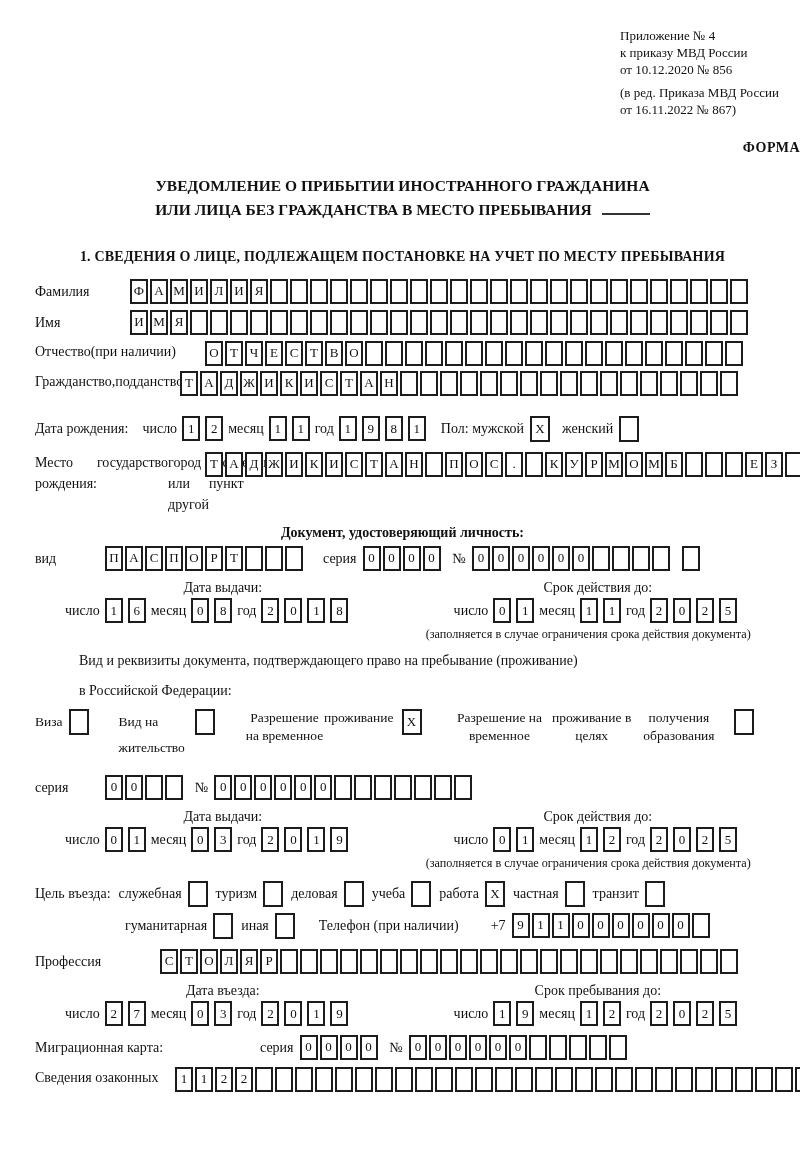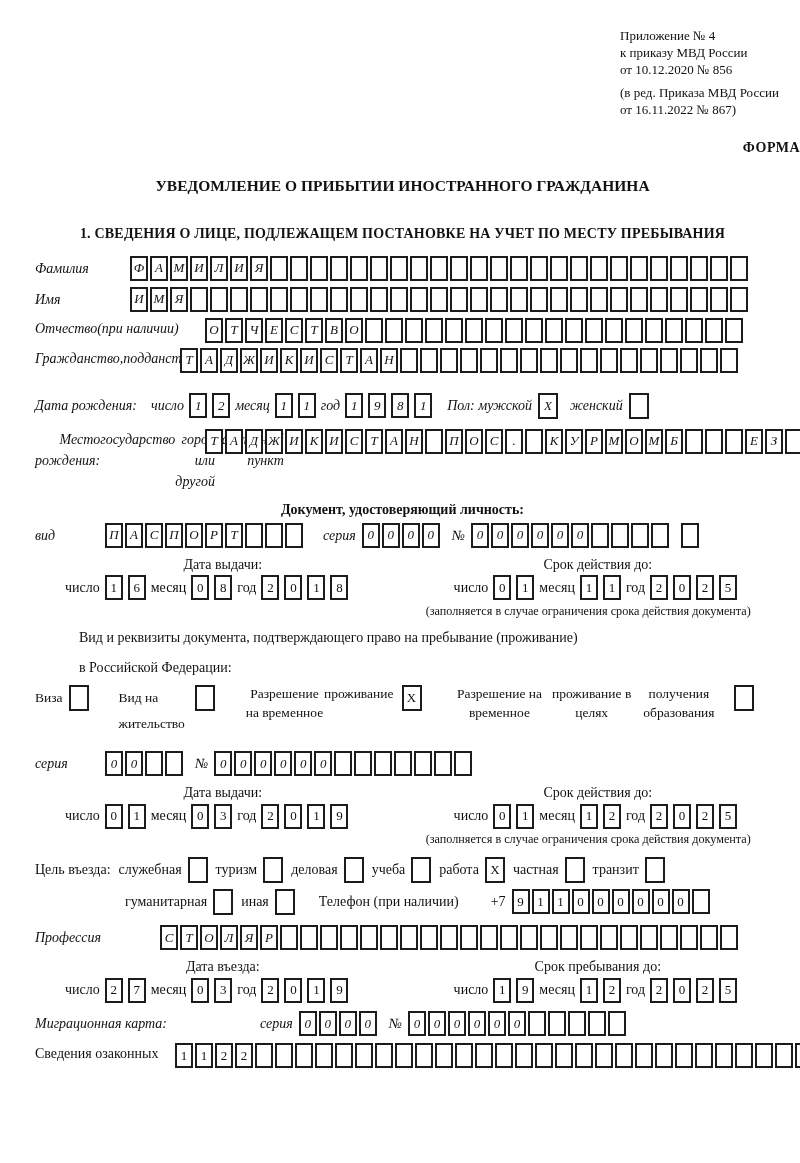--- a/index.html
+++ b/index.html
@@ -7,21 +7,21 @@
   .page{box-sizing:border-box;width:800px;min-height:1163px;padding:28px 30px 30px 35px;position:relative;}
 
   .hdr-block{margin-left:585px;width:190px;font-size:13px;line-height:1.3;}
   .hdr-block .p2{margin-top:6px;}
   .form-label{margin-left:585px;width:180px;text-align:right;font-weight:bold;font-size:14px;margin-top:22px;letter-spacing:.5px;}
 
   .title{ text-align:center;font-weight:bold;font-size:15.5px;line-height:1.5;margin-top:18px;}
   .blank-line{display:inline-block;width:48px;border-bottom:2px solid #333;height:12px;margin-left:10px;}
   .sec-heading{text-align:center;font-weight:bold;font-size:14px;margin-top:28px;margin-bottom:14px;letter-spacing:.2px;}
 
-  .row{display:flex;align-items:flex-start;margin:5px 0;font-style:italic;}
+  .row{display:flex;align-items:flex-start;margin:5px 0;}
   .lbl{font-size:14px;line-height:26px;flex-shrink:0;}
   .lbl2{font-size:14px;line-height:21px;flex-shrink:0;}
   .cells{display:flex;flex-wrap:nowrap;align-items:center;}
   .cell{box-sizing:border-box;width:18px;height:25px;border:2px solid #1c1c1c;margin-right:2px;display:inline-flex;align-items:center;justify-content:center;font-size:13px;background:#fff;flex-shrink:0;}
   .dcell{margin-right:5px;}
   .cb{width:20px;height:26px;}
   .gapleft{margin-left:10px;}
 
   .w95{width:95px;}  .w125{width:125px;} .w145{width:145px;} .w170{width:170px;} .w70{width:70px;} .w185{width:185px;}
   .stack{display:flex;}
@@ -60,20 +60,23 @@
     <div>Приложение № 4</div>
     <div>к приказу МВД России</div>
     <div>от 10.12.2020 № 856</div>
     <div class="p2">(в ред. Приказа МВД России</div>
     <div>от 16.11.2022 № 867)</div>
   </div>
   <div class="form-label">ФОРМА</div>
 
   <div class="title">
     <div>УВЕДОМЛЕНИЕ О ПРИБЫТИИ ИНОСТРАННОГО ГРАЖДАНИНА</div>
+    <div>
+      <span>ИЛИ ЛИЦА БЕЗ ГРАЖДАНСТВА В МЕСТО ПРЕБЫВАНИЯ</span><span class="blank-line"></span>
+    </div>
   </div>
 
   <div class="sec-heading">1. СВЕДЕНИЯ О ЛИЦЕ, ПОДЛЕЖАЩЕМ ПОСТАНОВКЕ НА УЧЕТ ПО МЕСТУ ПРЕБЫВАНИЯ</div>
 
   <div class="row">
     <span class="lbl w95">Фамилия</span>
     <span class="cells">
         <span class="cell">Ф</span>
         <span class="cell">А</span>
         <span class="cell">М</span>
@@ -232,21 +235,21 @@
         <span class="cell dcell">9</span>
         <span class="cell dcell">8</span>
         <span class="cell dcell">1</span>
       </span>
     <span class="inline-lbl">Пол: мужской</span>
     <span class="cell cb">X</span>
     <span class="inline-lbl">женский</span>
     <span class="cell cb"></span>
   </div>
 
-  <div class="row" style="margin-top:10px;text-align:right;">
+  <div class="row" style="margin-top:10px;">
     <span class="lbl2 w170 stack">
       <span>Место рождения:</span>
       <span>государство</span>
       <span>город или другой</span>
       <span>населенный пункт</span>
     </span>
     <span class="stack">
       <span class="cells">
           <span class="cell">Т</span>
           <span class="cell">А</span>

